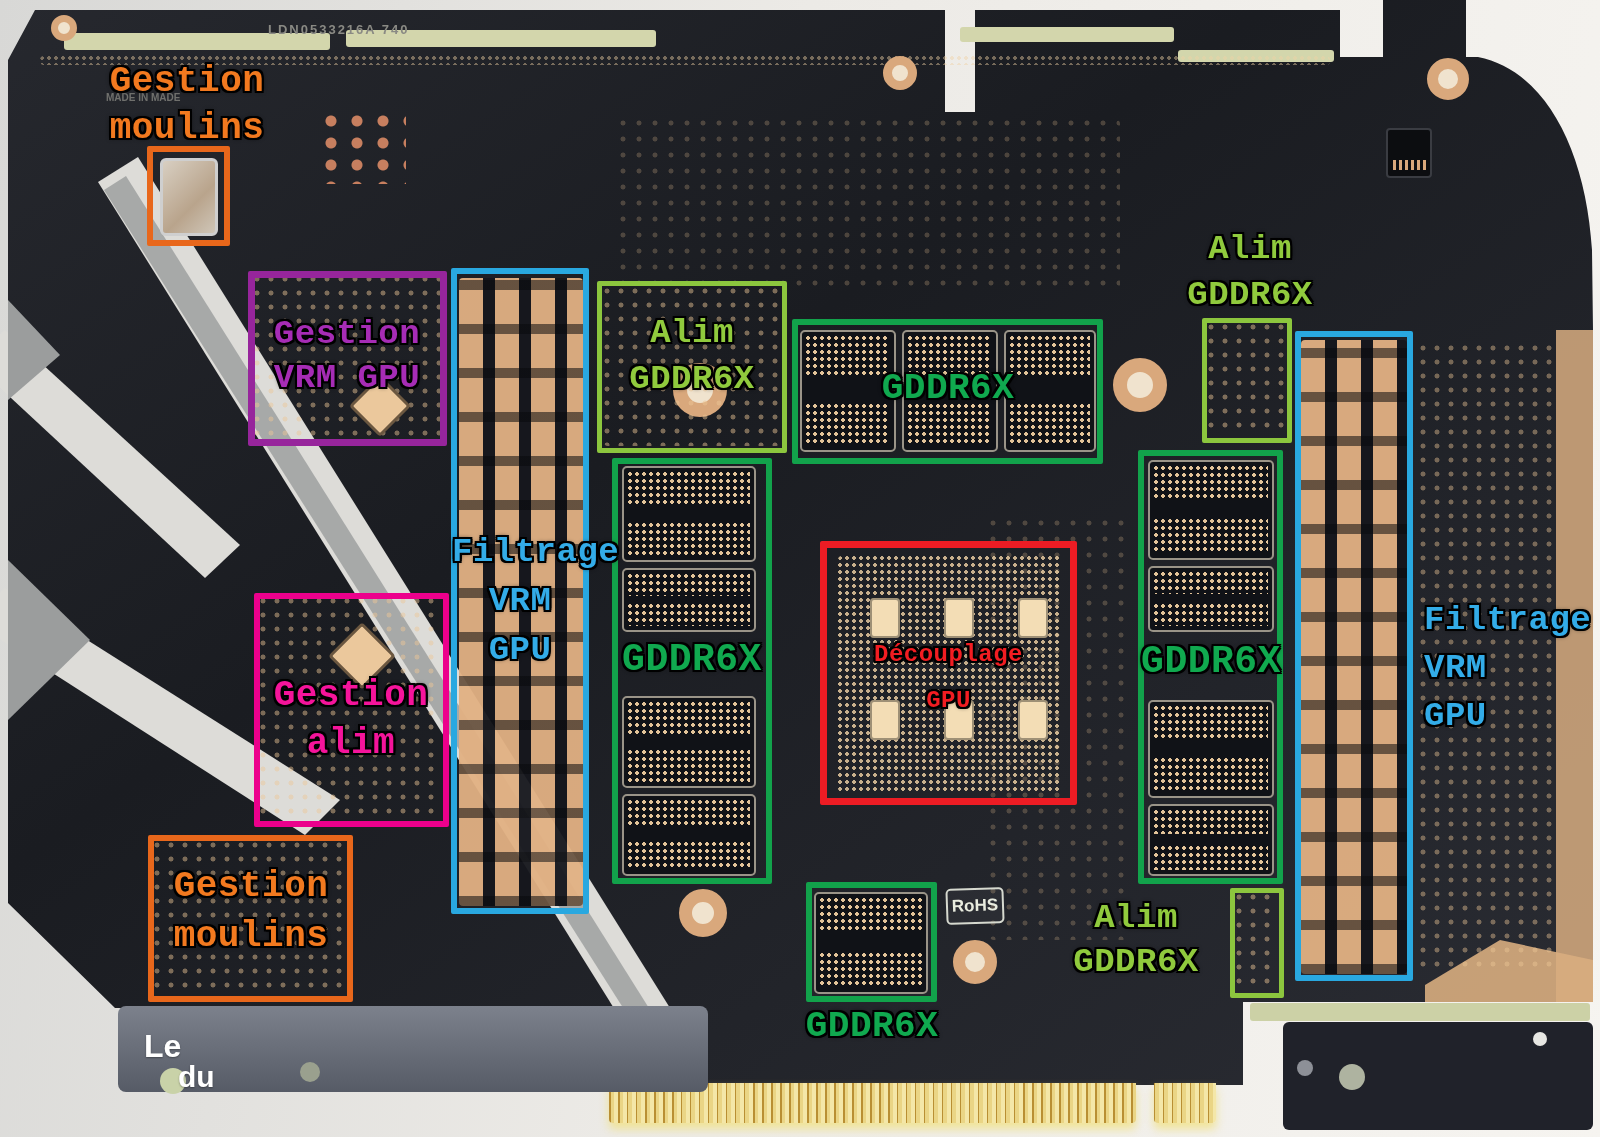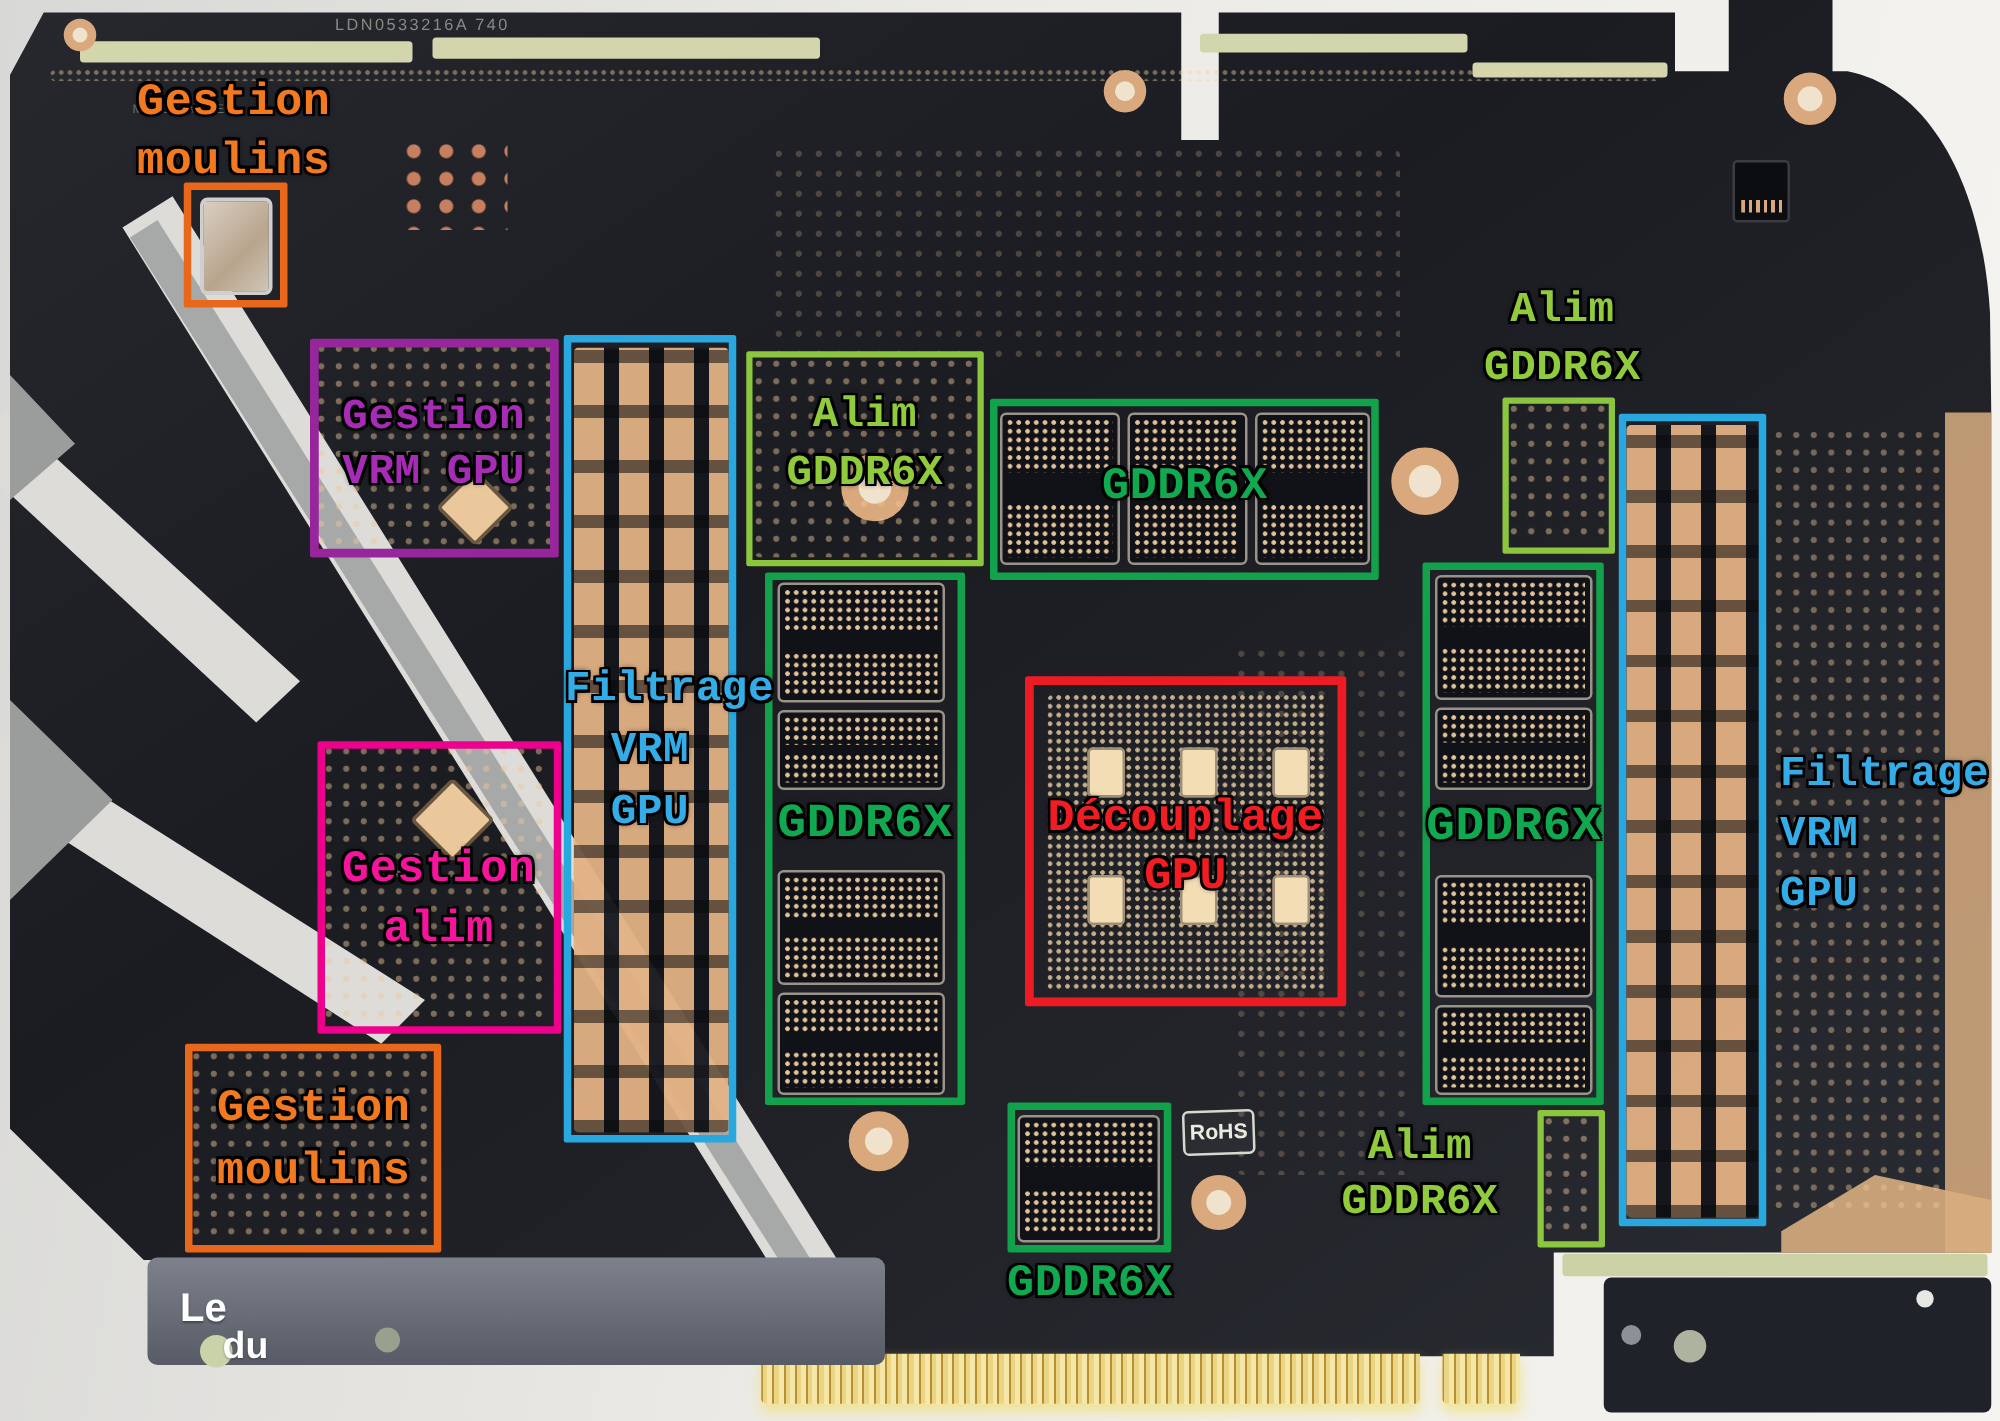--- a/index.html
+++ b/index.html
@@ -44,21 +44,21 @@
   .chip{position:absolute;background:#101217;border:2px solid #9a9488;border-radius:5px;overflow:hidden;}
   .chip::before,.chip::after{content:"";position:absolute;left:4px;right:4px;height:36%;
     background-image:radial-gradient(circle at 2px 2px,rgba(238,205,160,.95) 1.6px,transparent 2.1px);
     background-size:7px 7px;}
   .chip::before{top:4px}.chip::after{bottom:4px}
   .ring{position:absolute;border-radius:50%;border:12px solid #d9a87c;background:#f0e3ce;}
   .pad{position:absolute;background:#f3ddb5;border-radius:4px;box-shadow:inset 0 0 0 2px rgba(0,0,0,.35);}
   .diamond{position:absolute;background:#ebc89c;border:3px solid #6b5740;transform:rotate(45deg);border-radius:4px;}
   .strip{position:absolute;background:#d3d6ac;border-radius:3px;}
   
-  .silk{position:absolute;color:#8a8a84;font-weight:normal;}
+  .silk{position:absolute;color:#8a8a84;font-weight:bold;margin-top:10px;}
   .rohs{position:absolute;border:2px solid #d6d9cf;border-radius:5px;color:#e9ecdf;
         display:flex;align-items:center;justify-content:center;font-weight:bold;
         font-size:17px;transform:rotate(-2deg);background:rgba(255,255,255,.04);}
   
   .wm{position:absolute;font-weight:bold;line-height:1;}
   .wm-small{color:#fff;text-shadow:0 1px 2px rgba(0,0,0,.35);}
   .wm-outline{color:rgba(255,255,255,.16);-webkit-text-stroke:3px rgba(255,255,255,.85);letter-spacing:1px;}
   .wm-solid{color:#8f9093;opacity:.92;letter-spacing:1px;}
   
   .goldfingers{position:absolute;height:40px;border-radius:0 0 4px 4px;
@@ -194,21 +194,21 @@
 moulins</div>
   <div class="lbl purple" style="left:250px;top:312px;width:194px;font-size:34px;line-height:44px">Gestion
 VRM GPU</div>
   <div class="lbl blue" style="left:452px;top:528px;width:136px;font-size:34px;line-height:49px">Filtrage
 VRM
 GPU</div>
   <div class="lbl lime" style="left:600px;top:310px;width:184px;font-size:34px;line-height:46px">Alim
 GDDR6X</div>
   <div class="lbl green" style="left:794px;top:368px;width:308px;font-size:36px">GDDR6X</div>
   <div class="lbl green" style="left:600px;top:638px;width:184px;font-size:38px">GDDR6X</div>
-  <div class="lbl red" style="left:822px;top:632px;width:253px;font-size:36px;line-height:46px">Découplage
+  <div class="lbl red" style="left:822px;top:632px;width:253px;font-size:24px;line-height:46px">Découplage
 GPU</div>
   <div class="lbl pink" style="left:258px;top:672px;width:186px;font-size:36px;line-height:48px">Gestion
 alim</div>
   <div class="lbl orange" style="left:150px;top:862px;width:202px;font-size:36px;line-height:50px">Gestion
 moulins</div>
   <div class="lbl green" style="left:792px;top:1006px;width:160px;font-size:36px">GDDR6X</div>
   <div class="lbl green" style="left:1126px;top:640px;width:170px;font-size:38px">GDDR6X</div>
   <div class="lbl lime" style="left:1050px;top:896px;width:172px;font-size:34px;line-height:44px">Alim
 GDDR6X</div>
   <div class="lbl lime" style="left:1166px;top:226px;width:168px;font-size:34px;line-height:46px">Alim

